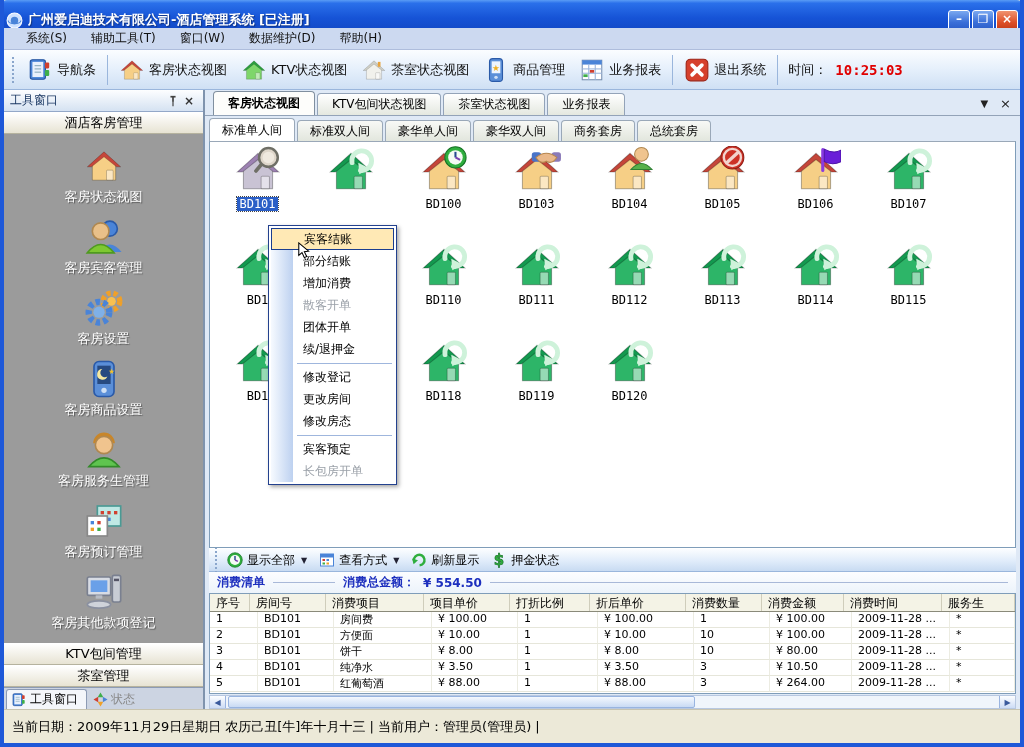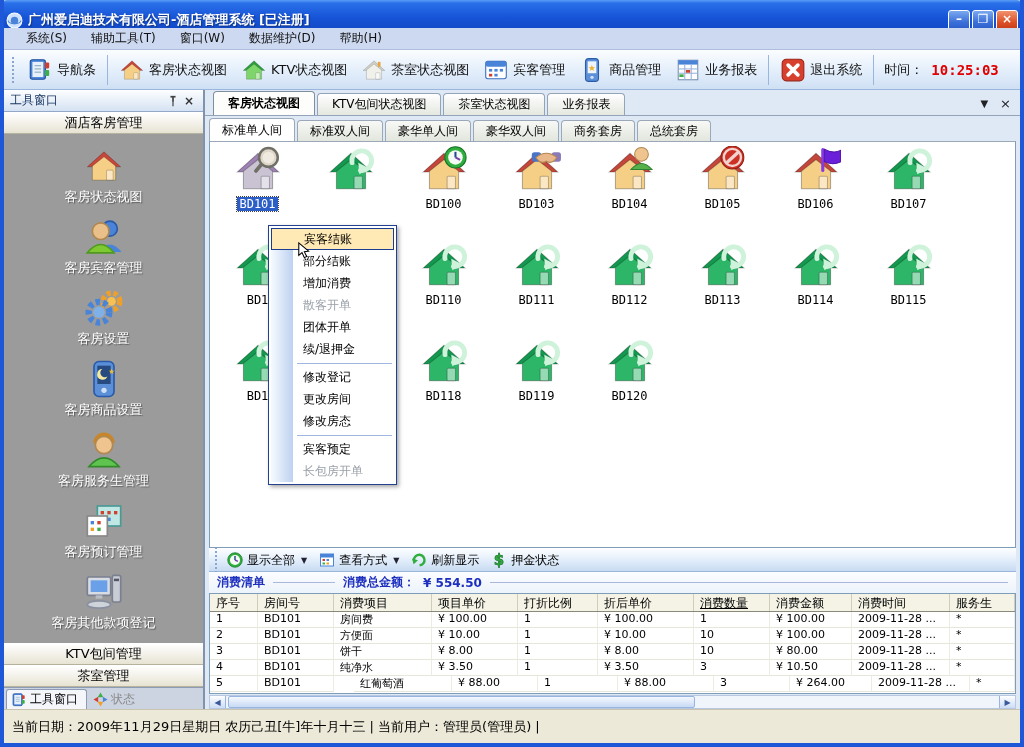--- a/index.html
+++ b/index.html
@@ -177,36 +177,20 @@
       <span class="tbtn">
         <span class="icon">
           <svg width="26" height="26" viewBox="0 0 48 48">
   <polygon points="10,22 24,11 38,22 38,41 10,41" fill="#f1f1ec" stroke="rgba(0,0,0,.3)"></polygon>
   <polygon points="4,25 24,7 44,25 39,25 24,13 9,25" fill="#cfcfc6" stroke="rgba(0,0,0,.25)"></polygon>
   <rect x="27" y="29" width="8" height="12" rx="1" fill="rgba(255,255,255,.5)" stroke="rgba(0,0,0,.25)"></rect>
             <rect x="31" y="9" width="5" height="9" fill="#e8a33c"></rect>
           </svg>
         </span>
         <span>茶室状态视图</span>
-      </span>
-      <span class="tbtn">
-        <span class="icon">
-          <svg width="26" height="26" viewBox="0 0 24 24">
-            <rect x="2.5" y="4" width="19" height="16" rx="2" fill="#fff" stroke="#3a6ec0"></rect>
-            <rect x="2.5" y="4" width="19" height="5" rx="2" fill="#4a84d8"></rect>
-            <g fill="#4a84d8">
-              <rect x="5.5" y="11" width="3" height="2.5"></rect>
-              <rect x="10.5" y="11" width="3" height="2.5"></rect>
-              <rect x="15.5" y="11" width="3" height="2.5"></rect>
-              <rect x="5.5" y="15.5" width="3" height="2.5" fill="#d04030"></rect>
-              <rect x="10.5" y="15.5" width="3" height="2.5"></rect>
-            </g>
-          </svg>
-        </span>
-        <span>宾客管理</span>
       </span>
       <span class="tbtn">
         <span class="icon">
           <svg width="26" height="26" viewBox="0 0 24 24">
             <rect x="6" y="1.5" width="12" height="21" rx="3" fill="#5b8fd8" stroke="#2a5aa8"></rect>
             <rect x="8" y="4" width="8" height="11" fill="#eef5ff"></rect>
             <text x="12" y="12.5" font-size="8" fill="#f0b020" text-anchor="middle">★</text>
             <circle cx="12" cy="18.8" r="1.6" fill="#cfe0f5"></circle>
           </svg>
         </span>
@@ -790,27 +774,27 @@
     <div class="summary">
       <span>消费清单</span>
       <span class="line-s"></span>
       <span>消费总金额：</span>
       <span>¥ 554.50</span>
       <span class="line-l"></span>
     </div>
 
     <div class="tablewrap">
       <div class="thead" id="thead">
-          <span class="th" style="width: 48px;">序号</span>
+          <span class="th" style="width: 40px;">序号</span>
           <span class="th" style="width: 76px;">房间号</span>
           <span class="th" style="width: 98px;">消费项目</span>
           <span class="th" style="width: 86px;">项目单价</span>
           <span class="th" style="width: 80px;">打折比例</span>
           <span class="th" style="width: 96px;">折后单价</span>
-          <span class="th" style="width: 76px; text-decoration: underline;">消费数量</span>
+          <span class="th" style="width: 76px;">消费数量</span>
           <span class="th" style="width: 82px;">消费金额</span>
           <span class="th" style="width: 98px;">消费时间</span>
           <span class="th" style="width: 56px; flex: 1 1 0%;">服务生</span>
         </div>
       <div id="tbody">
           <div class="trow">
             <span class="td" style="width: 48px;">1</span>
             <span class="td" style="width: 76px;">BD101</span>
             <span class="td" style="width: 98px;">房间费</span>
             <span class="td" style="width: 86px;">¥ 100.00</span>
@@ -853,21 +837,21 @@
             <span class="td" style="width: 80px;">1</span>
             <span class="td" style="width: 96px;">¥ 3.50</span>
             <span class="td" style="width: 76px;">3</span>
             <span class="td" style="width: 82px;">¥ 10.50</span>
             <span class="td" style="width: 98px;">2009-11-28 ...</span>
             <span class="td" style="width: 56px; flex: 1 1 0%;">*</span>
           </div>
           <div class="trow">
             <span class="td" style="width: 48px;">5</span>
             <span class="td" style="width: 76px;">BD101</span>
-            <span class="td" style="width: 98px; margin-left: 20px;">红葡萄酒</span>
+            <span class="td" style="width: 98px;">红葡萄酒</span>
             <span class="td" style="width: 86px;">¥ 88.00</span>
             <span class="td" style="width: 80px;">1</span>
             <span class="td" style="width: 96px;">¥ 88.00</span>
             <span class="td" style="width: 76px;">3</span>
             <span class="td" style="width: 82px;">¥ 264.00</span>
             <span class="td" style="width: 98px;">2009-11-28 ...</span>
             <span class="td" style="width: 56px; flex: 1 1 0%;">*</span>
           </div>
         </div>
     </div>

